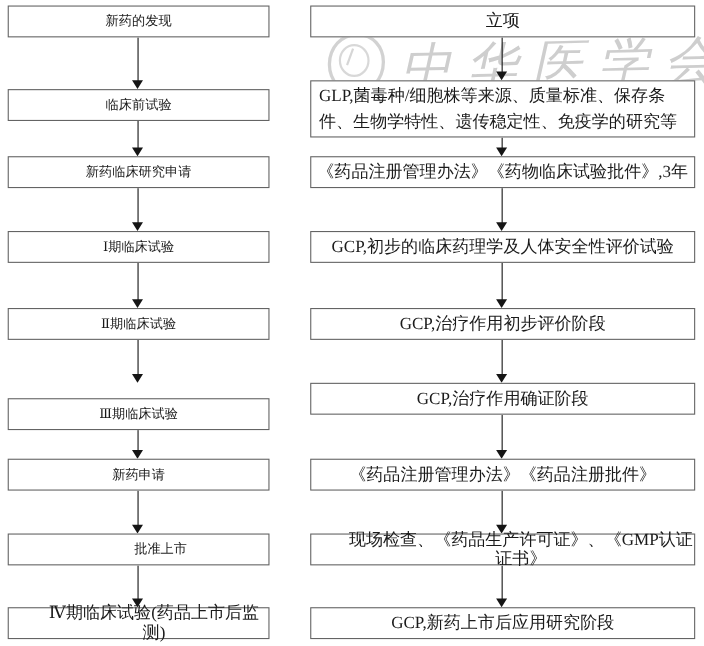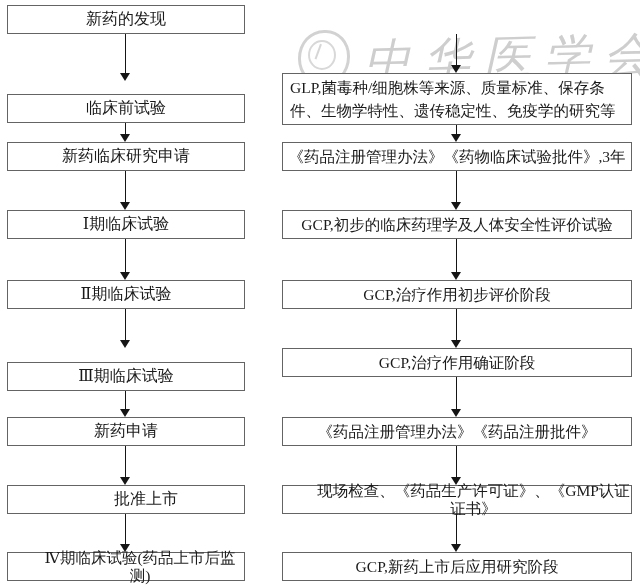--- a/index.html
+++ b/index.html
@@ -62,25 +62,25 @@
     box-sizing: border-box;
     border: 1px solid #646464;
     background: #ffffff;
     display: flex;
     align-items: center;
     justify-content: center;
     text-align: center;
     z-index: 2;
     line-height: 1.15;
   }
-  .lbox { left: 7px;   width: 238px; height: 29px; font-size: 16px; }
+  .lbox { left: 7px;   width: 238px; height: 29px; font-size: 12px; }
   .rbox { left: 282px; width: 350px; height: 29px; font-size: 15.5px; }
 
   .lbox.r1 { top: 5px; }   .rbox.r1 { top: 5px; }
-  .lbox.r2 { top: 81px; margin-top: 13px; }
+  .lbox.r2 { top: 81px; }
   .rbox.r2 {
     top: 73px; height: 52px;
     justify-content: flex-start;
     text-align: left;
     padding: 2px 7px;
     line-height: 23px;
   }
   .lbox.r3 { top: 142px; } .rbox.r3 { top: 142px; }
   .lbox.r4 { top: 210px; } .rbox.r4 { top: 210px; }
   .lbox.r5 { top: 280px; } .rbox.r5 { top: 280px; }
@@ -134,20 +134,21 @@
   <div class="box lbox r1">新药的发现</div>
   <div class="box lbox r2">临床前试验</div>
   <div class="box lbox r4">Ⅰ期临床试验</div>
   <div class="box lbox r3">新药临床研究申请</div>
   <div class="box lbox r5">Ⅱ期临床试验</div>
   <div class="box lbox r6">Ⅲ期临床试验</div>
   <div class="box lbox r7">新药申请</div>
   <div class="box lbox r8">批准上市</div>
   <div class="box lbox r9">Ⅳ期临床试验(药品上市后监测)</div>
 
+  <div class="box rbox r1">立项</div>
   <div class="box rbox r2">GLP,菌毒种/细胞株等来源、质量标准、保存条件、生物学特性、遗传稳定性、免疫学的研究等</div>
   <div class="box rbox r3">《药品注册管理办法》《药物临床试验批件》,3年</div>
   <div class="box rbox r4">GCP,初步的临床药理学及人体安全性评价试验</div>
   <div class="box rbox r5">GCP,治疗作用初步评价阶段</div>
   <div class="box rbox r6">GCP,治疗作用确证阶段</div>
   <div class="box rbox r7">《药品注册管理办法》《药品注册批件》</div>
   <div class="box rbox r8">现场检查、《药品生产许可证》、《GMP认证证书》</div>
   <div class="box rbox r9">GCP,新药上市后应用研究阶段</div>
 
   <div class="arrow acl la1"></div>

